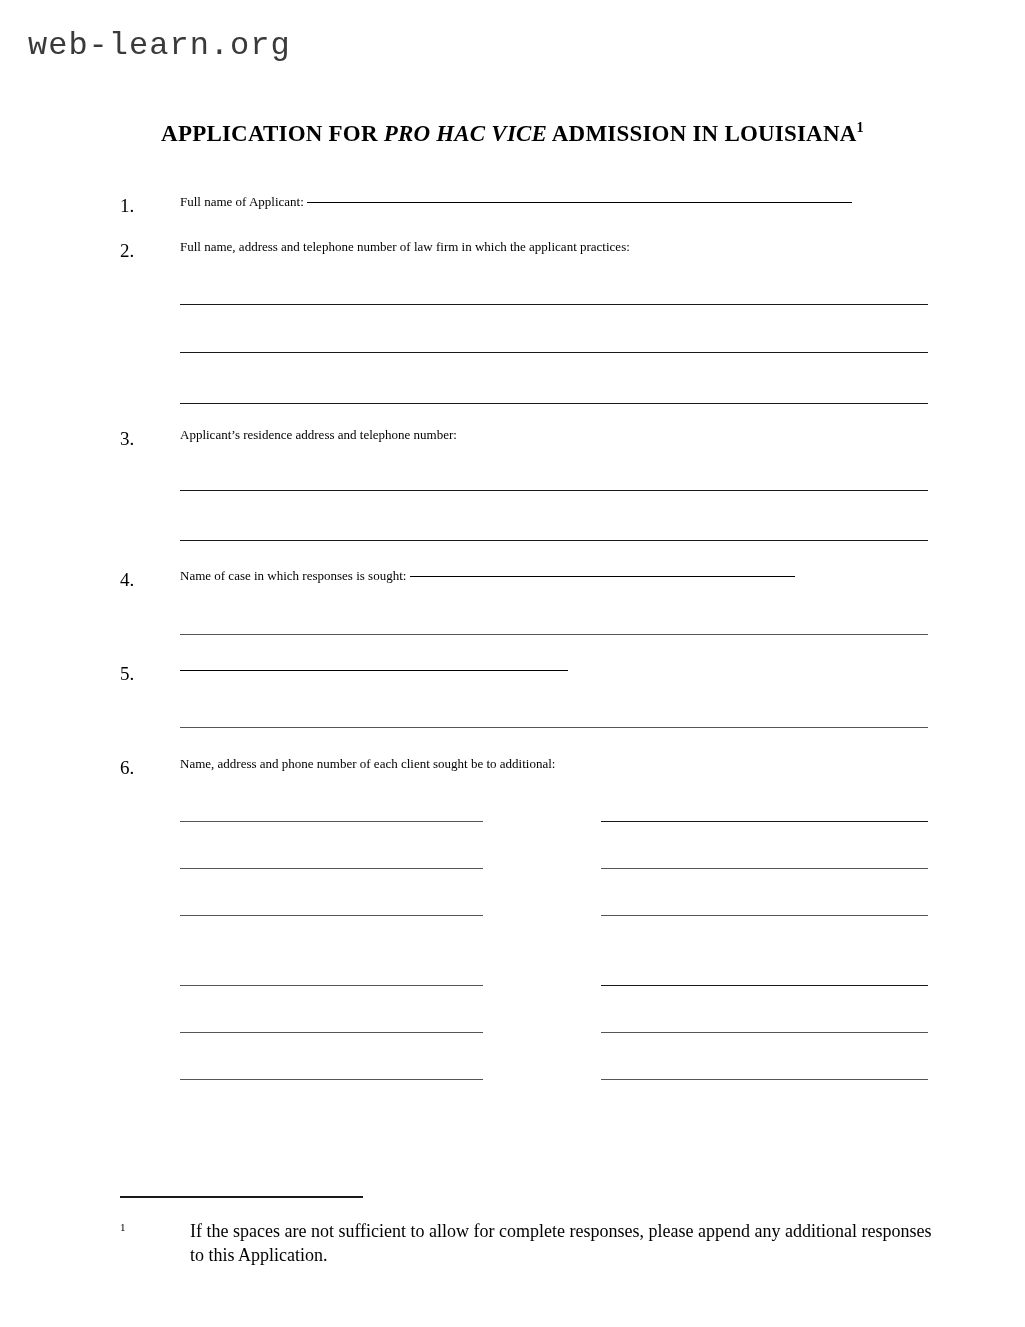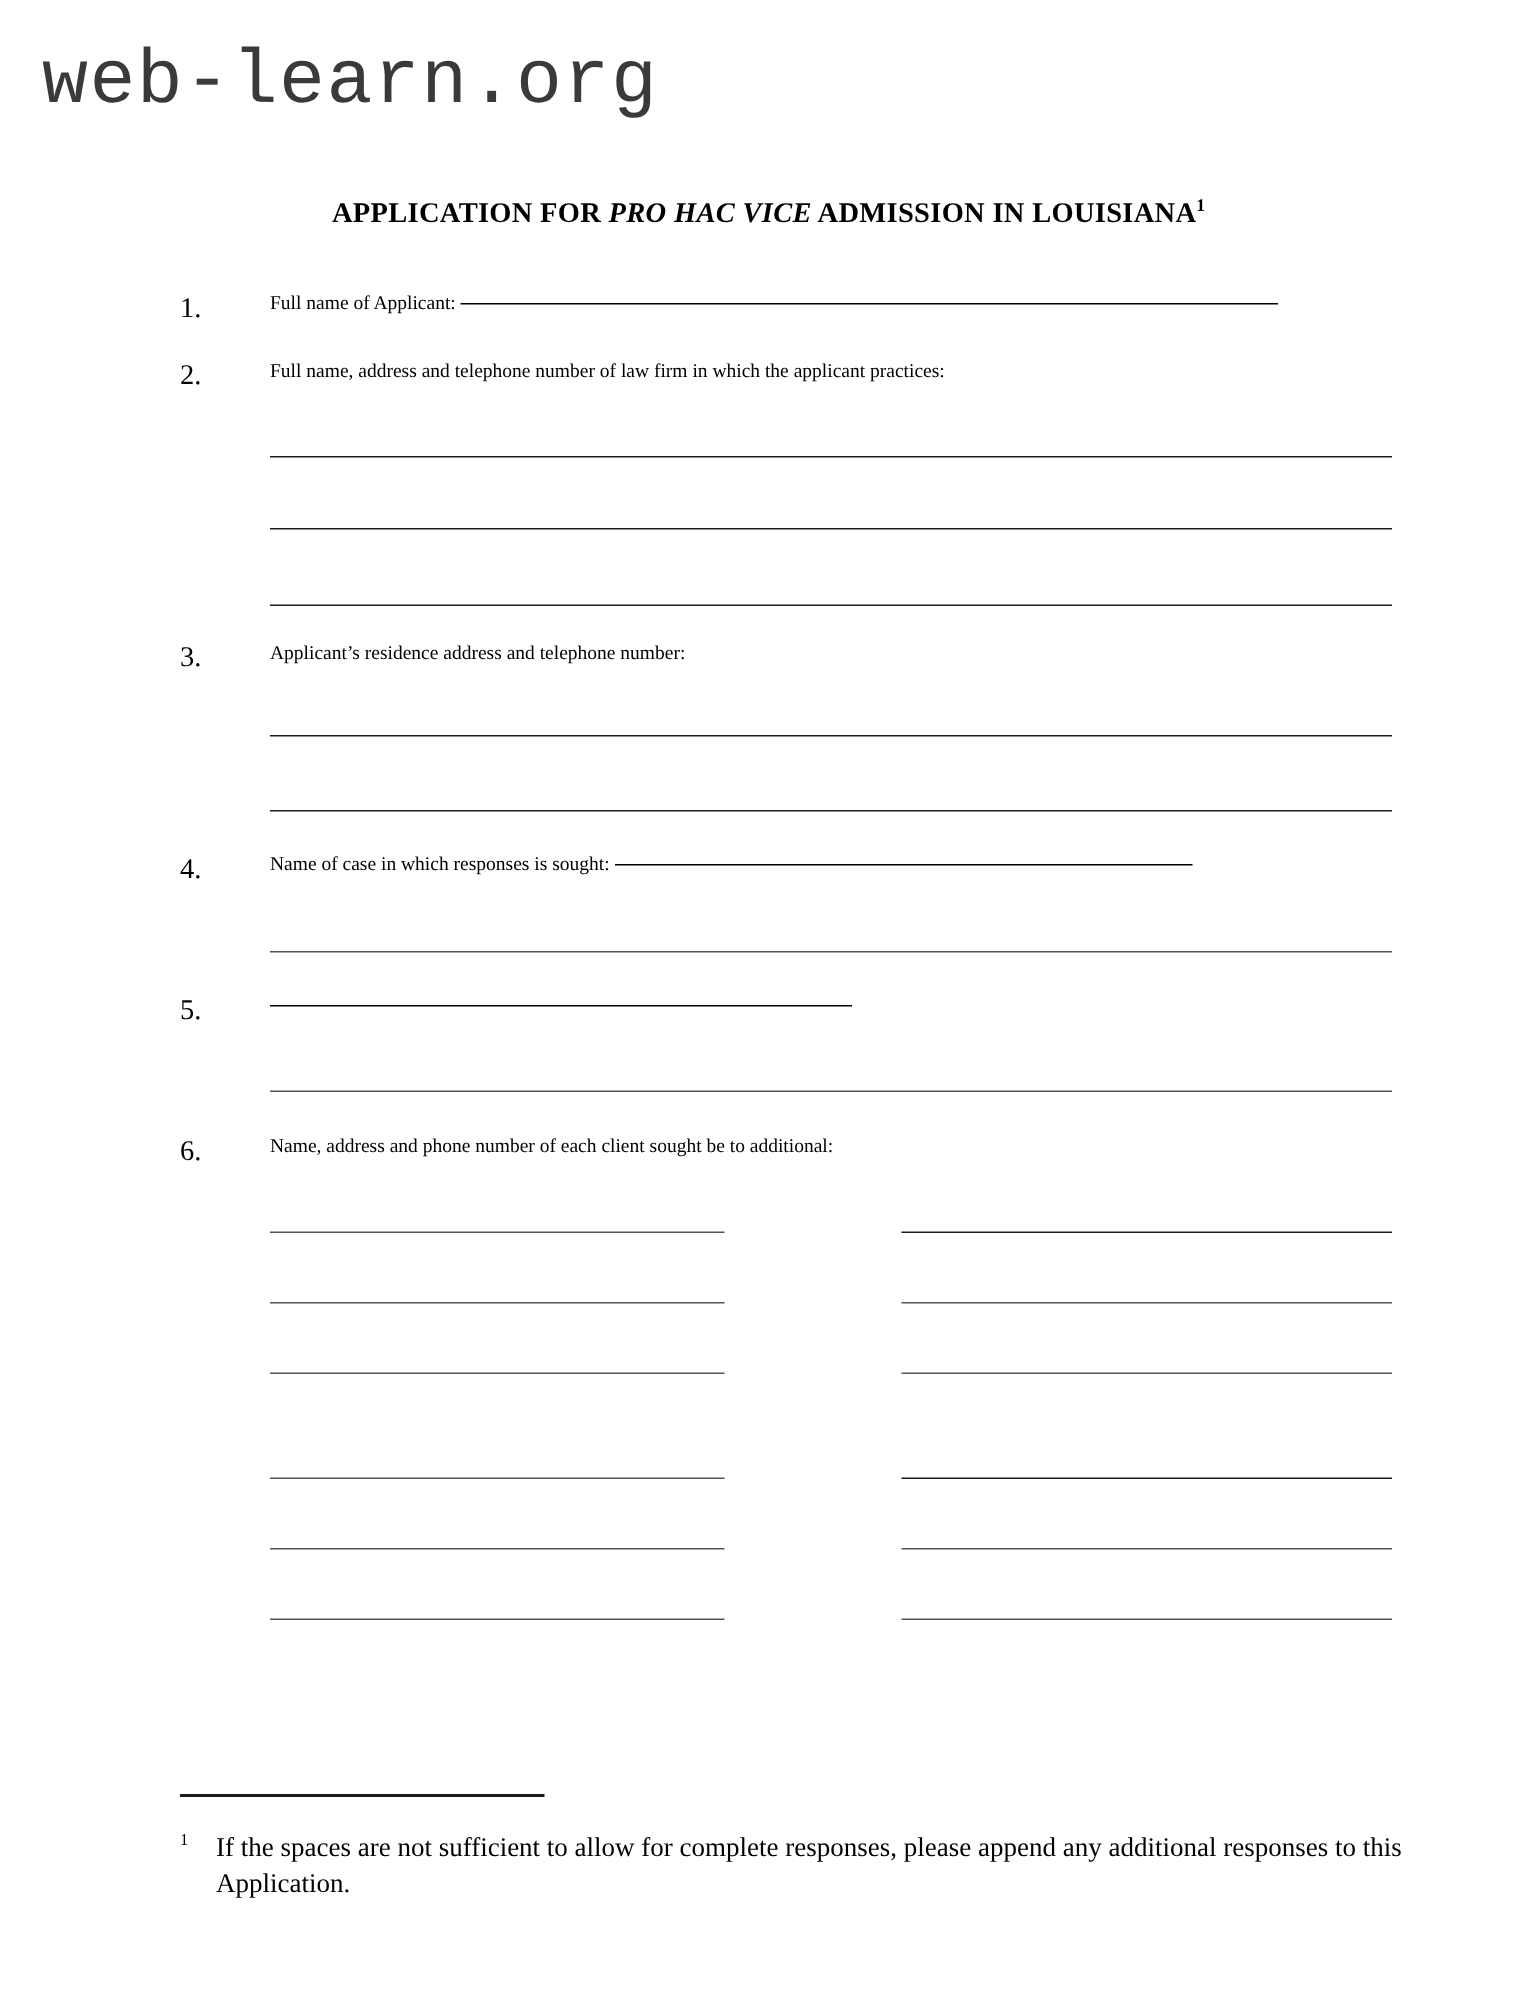--- a/index.html
+++ b/index.html
@@ -20,39 +20,38 @@
     background: #ffffff;
     overflow: hidden;
   }
 
   
   .watermark {
     position: absolute;
     left: 28px;
     top: 30px;
     font-family: "Liberation Mono", "DejaVu Sans Mono", monospace;
-    font-size: 51px;
+    font-size: 32px;
     letter-spacing: 1px;
     color: #3a3a3a;
     white-space: nowrap;
     line-height: 1;
   }
 
   
   .doc-title {
     position: absolute;
     left: 0;
     right: 0;
     top: 120px;
     text-align: center;
-    font-size: 19px;
+    font-size: 23px;
     font-weight: bold;
     letter-spacing: 0.2px;
     line-height: 1.2;
-    margin-top: 12px;
   }
   .doc-title .ital {
     font-style: italic;
     font-weight: bold;
   }
   .doc-title sup {
     font-size: 0.62em;
     vertical-align: super;
     font-weight: bold;
     line-height: 0;
@@ -116,21 +115,21 @@
   }
   .footnote .fn-mark {
     position: absolute;
     left: 0;
     top: 0;
     font-size: 11px;
     vertical-align: super;
   }
   .footnote .fn-text {
     display: block;
-    margin-left: 24px;
+    margin-left: 70px;
   }
 </style>
 </head>
 <body>
 
 <div class="page">
 
   <div class="watermark">web-learn.org</div>
 
   <div class="doc-title">

